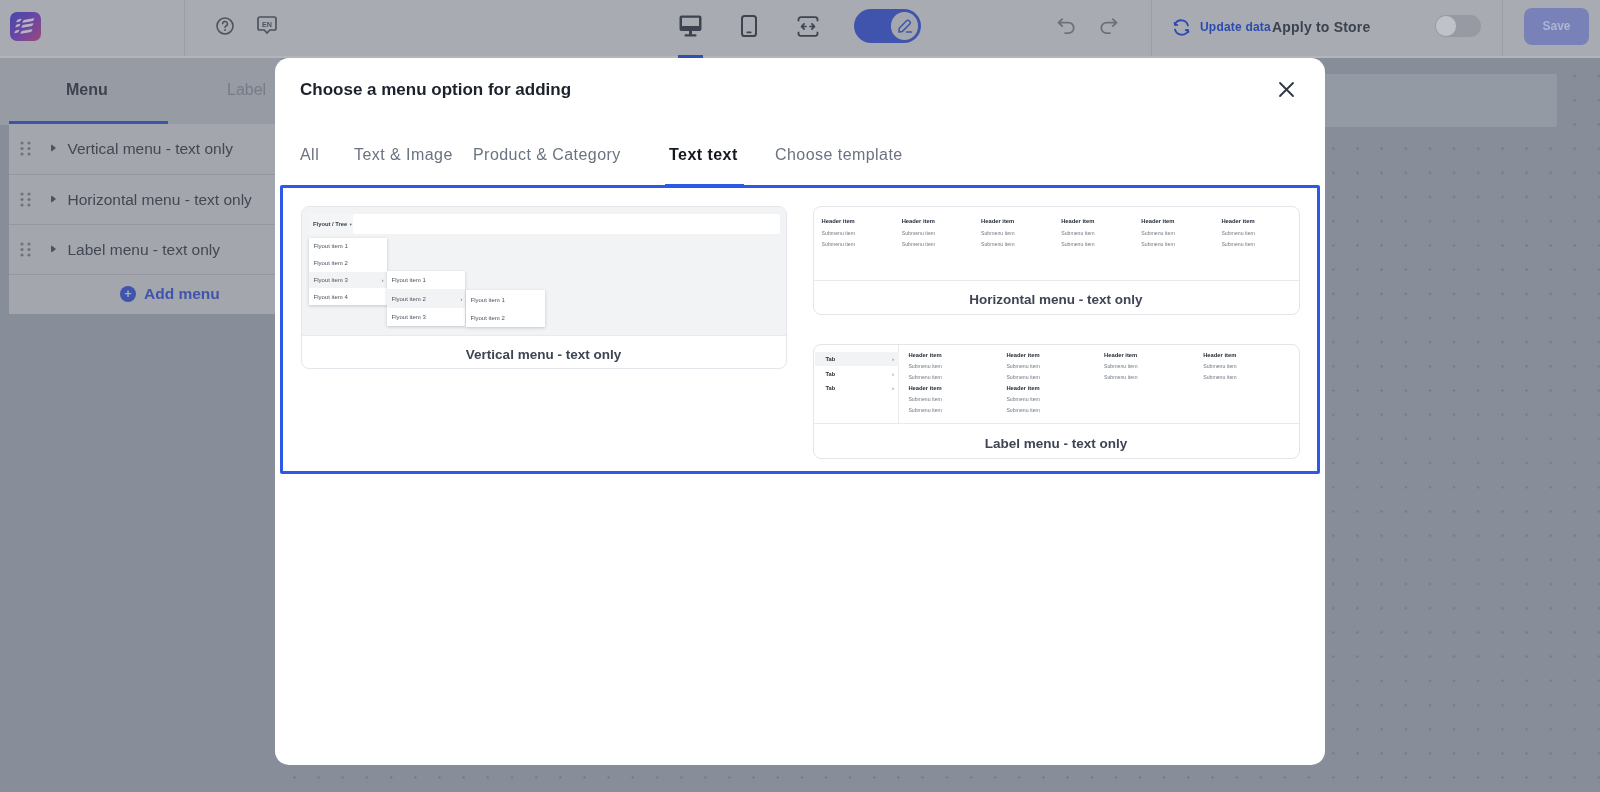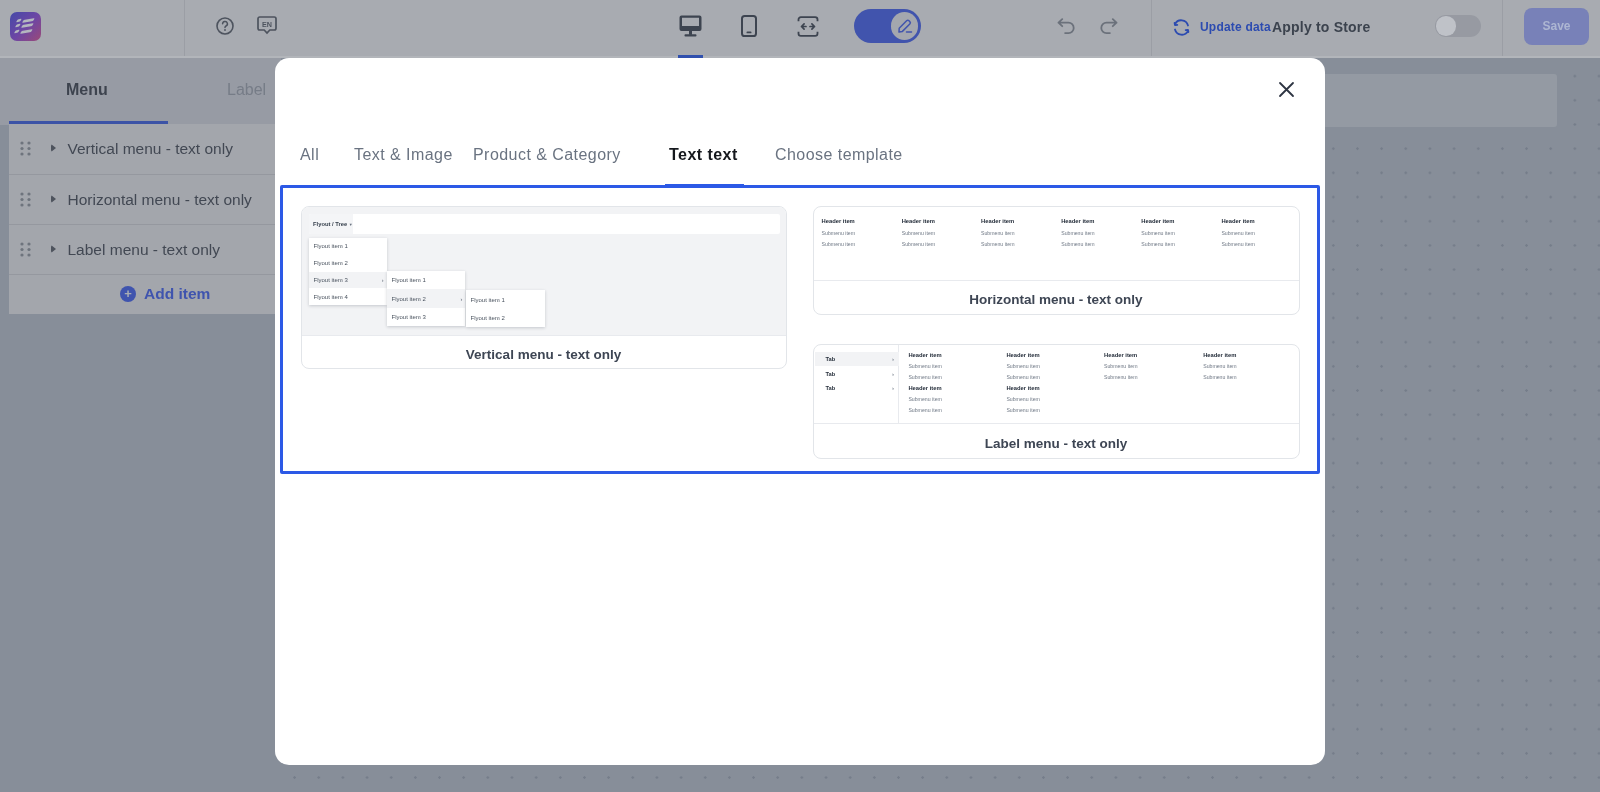--- a/index.html
+++ b/index.html
@@ -185,25 +185,26 @@
             <circle cx="10" cy="8.5" r="1.6"></circle>
             <circle cx="3" cy="14" r="1.6"></circle>
             <circle cx="10" cy="14" r="1.6"></circle>
           </g>
         </svg>
         <div class="caret"></div>
         <div class="txt">Label menu - text only</div>
       </div>
     <div id="addrow">
         <div class="plus">+</div>
-        <div class="atxt">Add item</div>
+        <div class="atxt">Add menu</div>
       </div>
   </div>
 
   <div class="abs" id="modal">
+    <div class="abs" id="mtitle">Choose a menu option for adding</div>
     <div class="abs" id="mtabs">
       <div class="mtab" style="left:25px;">All</div>
       <div class="mtab" style="left:79px;">Text &amp; Image</div>
       <div class="mtab" style="left:198px;">Product &amp; Category</div>
       <div class="mtab active" style="left:394px;">Text text</div>
       <div class="mtab" style="left:500px;">Choose template</div>
     </div>
     <div class="abs" id="tabline"></div>
     <div class="abs" id="bluerect"></div>
 

